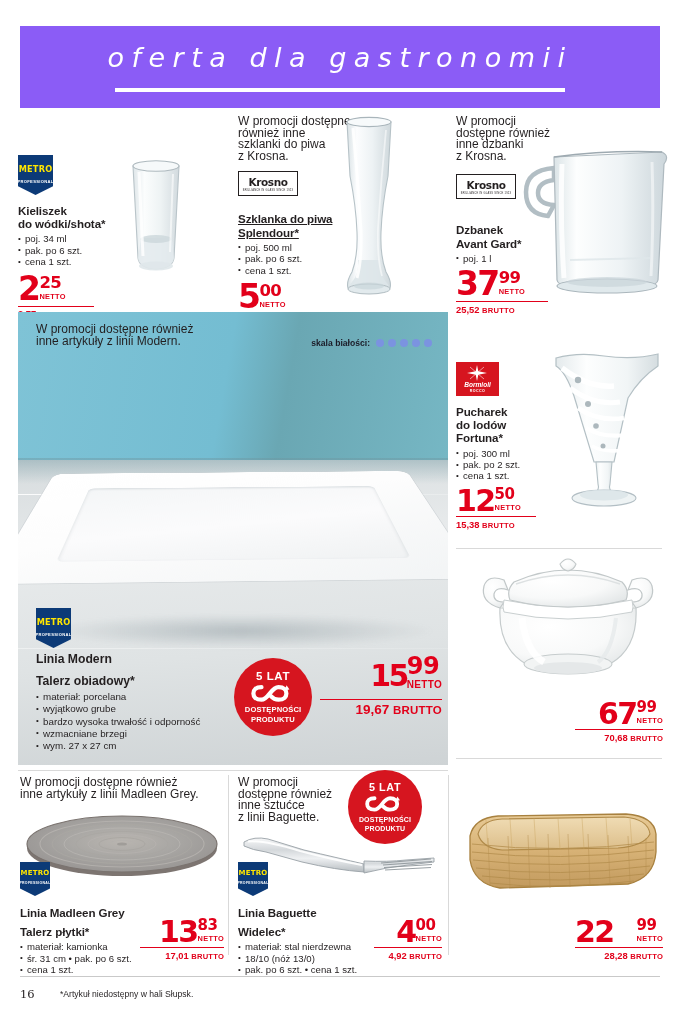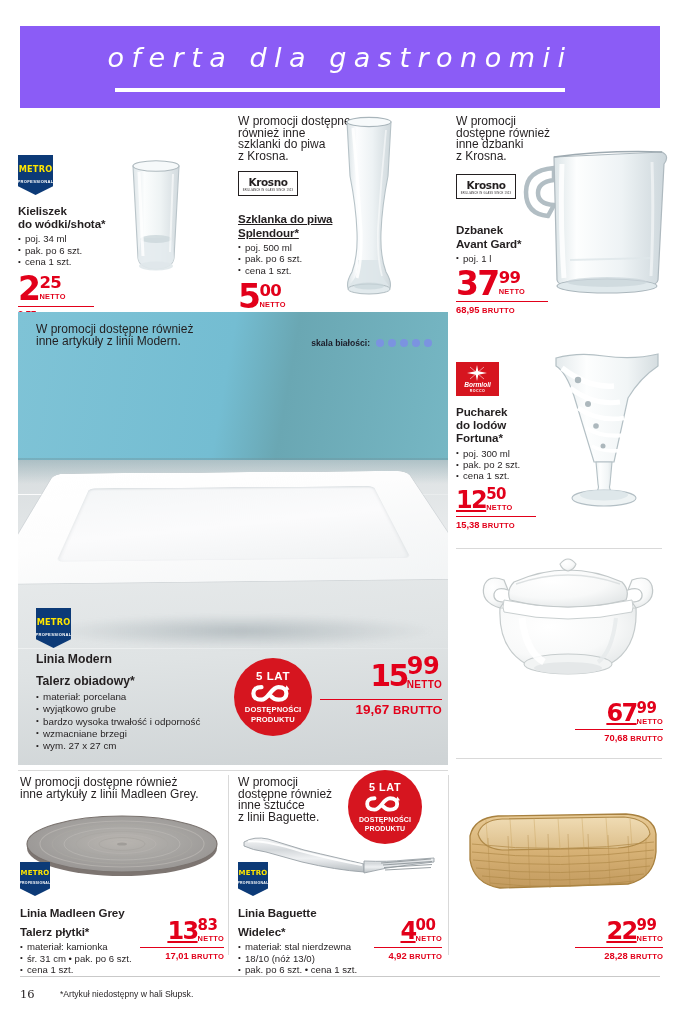--- a/index.html
+++ b/index.html
@@ -72,21 +72,21 @@
   
   .price-hero .int {
     font-size: 30px; line-height: 42px; letter-spacing:-2.6px;
   }
   .price-hero .cents { font-size: 24px; line-height: 21px; }
   .price-hero .netto { font-size: 10px; }
   .price-hero .brutto { font-size: 13.5px; }
   .price-hero .brutto .bw { font-size: 11.5px; }
 
   
-  .price-md .int { font-size: 24px; line-height: 27px; text-decoration: underline; }
+  .price-md .int { font-size: 30px; line-height: 27px; }
   .price-md .cents { font-size: 15px; line-height: 13px; }
 
   
   .metro {
     width: 35px; height: 40px; background:#0c3a77; position:relative;
     clip-path: polygon(0 0, 100% 0, 100% 78%, 50% 100%, 0 78%);
     display:flex; flex-direction:column; align-items:center; padding-top:9px;
   }
   .metro .m1 {
     color:#ffe600; font-size:8.2px; font-weight:800; letter-spacing:0.2px;
@@ -355,21 +355,21 @@
     <div class="price" style="margin-top:5px;width:92px;">
       <div class="row">
         <span class="int">37</span>
         <span class="rt">
           <span class="cents">99</span>
           <span class="netto">NETTO</span>
         </span>
       </div>
       <div class="rule"></div>
       <div class="brutto">
-        <span>68,95</span>
+        <span>25,52</span>
         <span class="bw">BRUTTO</span>
       </div>
     </div>
   </div>
 
   <svg class="glassware" style="left:512px;top:140px;" width="166" height="160" viewBox="0 0 166 160">
     <defs>
       <linearGradient id="g3" x1="0" y1="0" x2="1" y2="0">
         <stop offset="0" stop-color="#dbe4e7"></stop>
           <stop offset="0.2" stop-color="#fdfefe"></stop>
@@ -537,21 +537,21 @@
     <path d="M34 48 Q98 62 162 48 Q164 56 162 60 Q98 74 34 60 Q32 56 34 48 Z" fill="#ffffff" stroke="#c9cfd0" stroke-width="1"></path>
     <path d="M44 30 Q98 6 152 30 Q160 38 156 48 Q98 62 40 48 Q36 38 44 30 Z" fill="url(#g5)" stroke="#c2c8c9" stroke-width="1.2"></path>
     <path d="M46 32 Q98 14 150 32" fill="none" stroke="#dde1e2" stroke-width="1.4"></path>
     <path d="M90 12 Q98 2 106 12 Q104 18 98 19 Q92 18 90 12 Z" fill="url(#g5)" stroke="#c2c8c9" stroke-width="1.1"></path>
     <ellipse cx="98" cy="112" rx="44" ry="10" fill="#f2f4f4" stroke="#c6cccd" stroke-width="1.1"></ellipse>
     <ellipse cx="98" cy="116" rx="34" ry="6" fill="#e3e7e8" opacity="0.9"></ellipse>
     <path d="M52 66 Q56 100 74 110" fill="none" stroke="#ffffff" stroke-width="7" opacity="0.9"></path>
     <path d="M146 66 Q142 100 128 110" fill="none" stroke="#e6eaeb" stroke-width="4" opacity="0.8"></path>
   </svg>
   <div class="price price-md" style="position:absolute;left:575px;top:700px;width:88px;text-align:right;">
-    <div class="row" style="justify-content:flex-end;align-items:center;">
+    <div class="row" style="justify-content:flex-end;">
       <span class="int">67</span>
       <span class="rt">
         <span class="cents">99</span>
         <span class="netto" style="align-self:flex-end;">NETTO</span>
       </span>
     </div>
     <div class="rule"></div>
     <div class="brutto">
       <span>70,68</span>
       <span class="bw">BRUTTO</span>
@@ -718,21 +718,21 @@
       <path d="M28 14 L30 42"></path>
         <path d="M52 13 L54 43"></path>
         <path d="M76 12 L78 43"></path>
       <path d="M100 12 L102 43"></path>
         <path d="M124 12 L126 43"></path>
         <path d="M148 12 L150 42"></path>
       <path d="M172 13 L174 41"></path>
     </g>
   </svg>
   <div class="price price-md" style="position:absolute;left:575px;top:918px;width:88px;text-align:right;">
-    <div class="row" style="justify-content:flex-end;">
+    <div class="row" style="justify-content:space-between;">
       <span class="int">22</span>
       <span class="rt">
         <span class="cents">99</span>
         <span class="netto" style="align-self:flex-end;">NETTO</span>
       </span>
     </div>
     <div class="rule"></div>
     <div class="brutto">
       <span>28,28</span>
       <span class="bw">BRUTTO</span>

